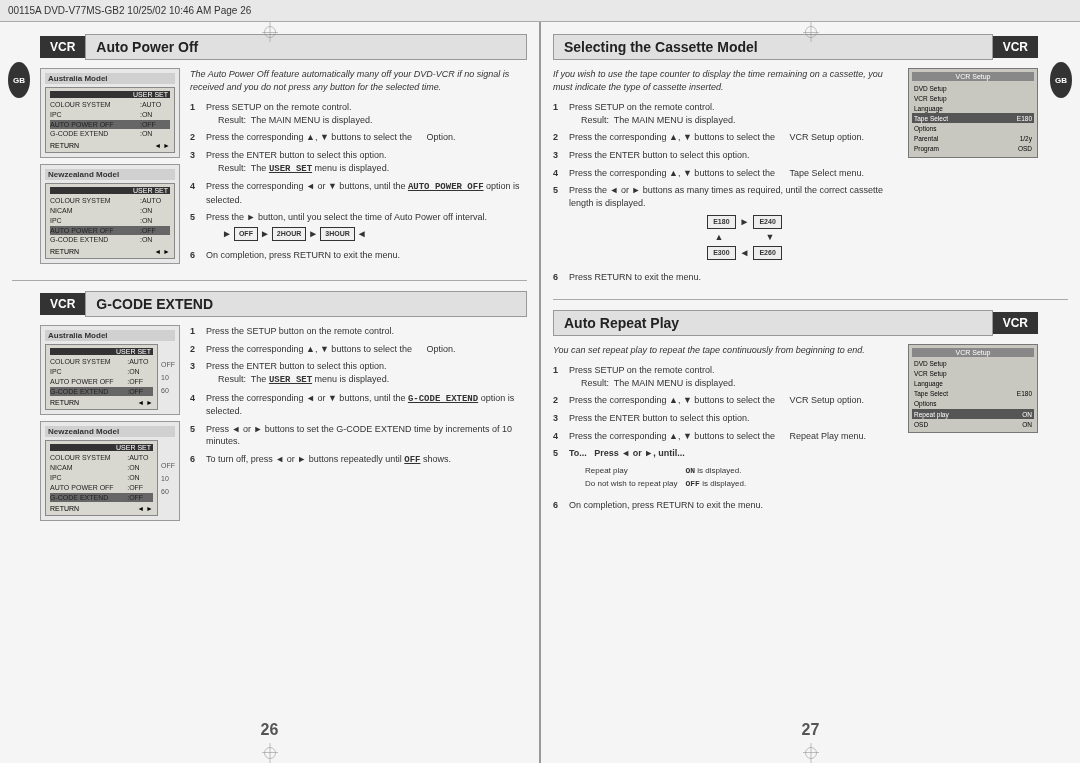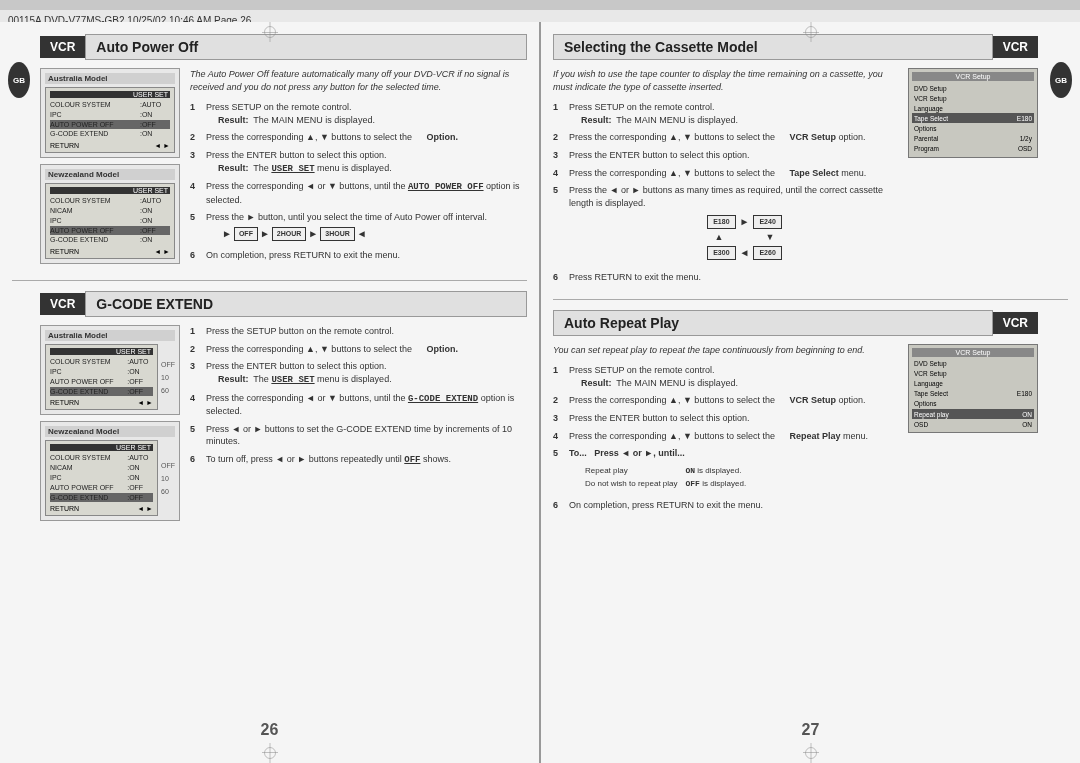--- a/index.html
+++ b/index.html
@@ -13,21 +13,21 @@
       position: relative;
     }
 
     .page-header {
       background: #e8e8e8;
       border-bottom: 1px solid #aaa;
       padding: 2px 8px;
       font-size: 10px;
       color: #333;
       position: absolute;
-      top: 10px; left: 0; right: 0;
+      top: 0; left: 0; right: 0;
       height: 22px;
       display: flex;
       align-items: center;
     }
 
     .main-content {
       position: absolute;
       top: 22px;
       left: 0; right: 0; bottom: 0;
       display: flex;
@@ -207,21 +207,21 @@
       min-width: 16px;
       flex-shrink: 0;
     }
 
     .step-text {
       flex: 1;
     }
 
     .step-text em {
       font-style: normal;
-      font-weight: bold;
+      font-weight: normal;
       padding-left: 12px;
     }
 
     .step-text u {
       font-family: "Courier New", monospace;
       font-weight: bold;
     }
 
     .arrow-diagram {
       display: flex;

